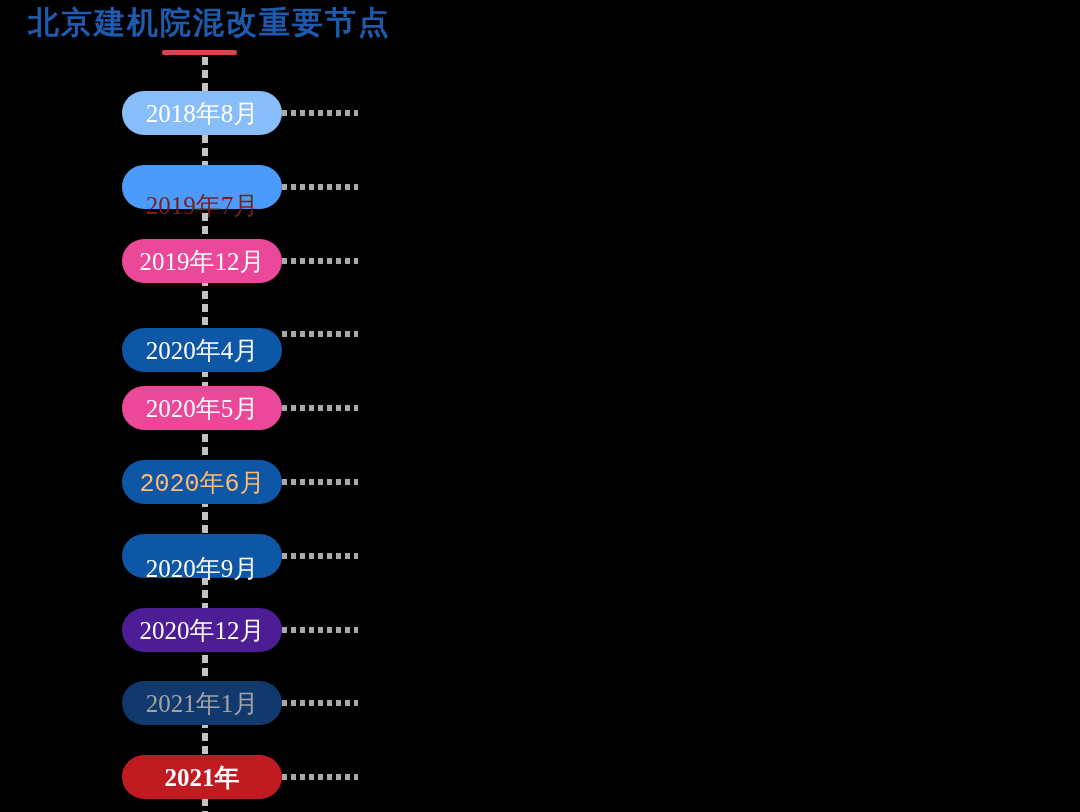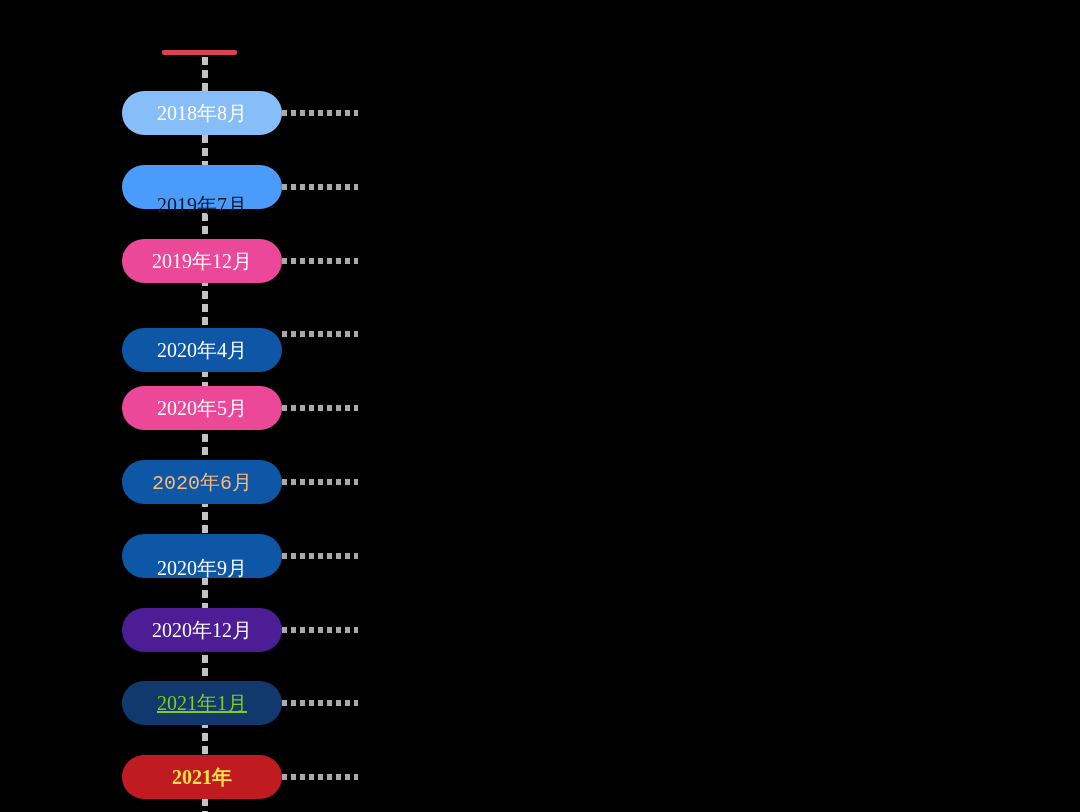--- a/index.html
+++ b/index.html
@@ -53,21 +53,21 @@
     width: 160px;
     height: 44px;
     border-radius: 22px;
     z-index: 2;
     display: flex;
     align-items: center;
     justify-content: center;
   }
   .pill-label {
     font-family: "Liberation Serif", "DejaVu Serif", serif;
-    font-size: 20px;
+    font-size: 25px;
     color: #FFFFFF;
     white-space: nowrap;
   }
   .pill-label.bold {
     font-weight: bold;
   }
   .h-dash-line {
     position: absolute;
     left: 282px;
     width: 76px;
@@ -78,36 +78,37 @@
       transparent 5px, transparent 9px
     );
     z-index: 2;
   }
 </style>
 </head>
 <body>
 
 <div id="canvas">
 
+  <div class="page-title">北京建机院混改重要节点</div>
 
   <div class="title-underline"></div>
 
   <div class="v-dash-line"></div>
 
   <div id="timeline-nodes">
   <div>
     <div class="pill" style="top: 91px; background: rgb(135, 190, 250);">
       <span class="pill-label" style="color: rgb(255, 255, 255);">2018年8月</span>
     </div>
     <div class="h-dash-line" style="top: 110px;"></div>
   </div>
 
   <div>
     <div class="pill" style="top: 165px; background: rgb(74, 155, 250);">
-      <span class="pill-label" style="color: #0f172a; margin-top: 36px;">2019年7月</span>
+      <span class="pill-label" style="color: #7f1d1d; margin-top: 36px;">2019年7月</span>
     </div>
     <div class="h-dash-line" style="top: 184px;"></div>
   </div>
 
   <div>
     <div class="pill" style="top: 239px; background: #ec4899;">
       <span class="pill-label" style="color: rgb(255, 255, 255);">2019年12月</span>
     </div>
     <div class="h-dash-line" style="top: 258px;"></div>
   </div>
@@ -142,26 +143,26 @@
 
   <div>
     <div class="pill" style="top: 608px; background: #4c1d95;">
       <span class="pill-label" style="color: rgb(255, 255, 255);">2020年12月</span>
     </div>
     <div class="h-dash-line" style="top: 627px;"></div>
   </div>
 
   <div>
     <div class="pill" style="top: 681px; background: rgb(18, 57, 110);">
-      <span class="pill-label" style="color: #84cc16; text-decoration: underline;">2021年1月</span>
+      <span class="pill-label" style="color: #a3a3a3;">2021年1月</span>
     </div>
     <div class="h-dash-line" style="top: 700px;"></div>
   </div>
 
   <div>
     <div class="pill" style="top: 755px; background: rgb(192, 27, 32);">
-      <span class="pill-label bold" style="color: #fde047;">2021年</span>
+      <span class="pill-label bold" style="color: #ffffff;">2021年</span>
     </div>
     <div class="h-dash-line" style="top: 774px;"></div>
   </div>
 </div>
 
 </div>
 
 </body></html>

